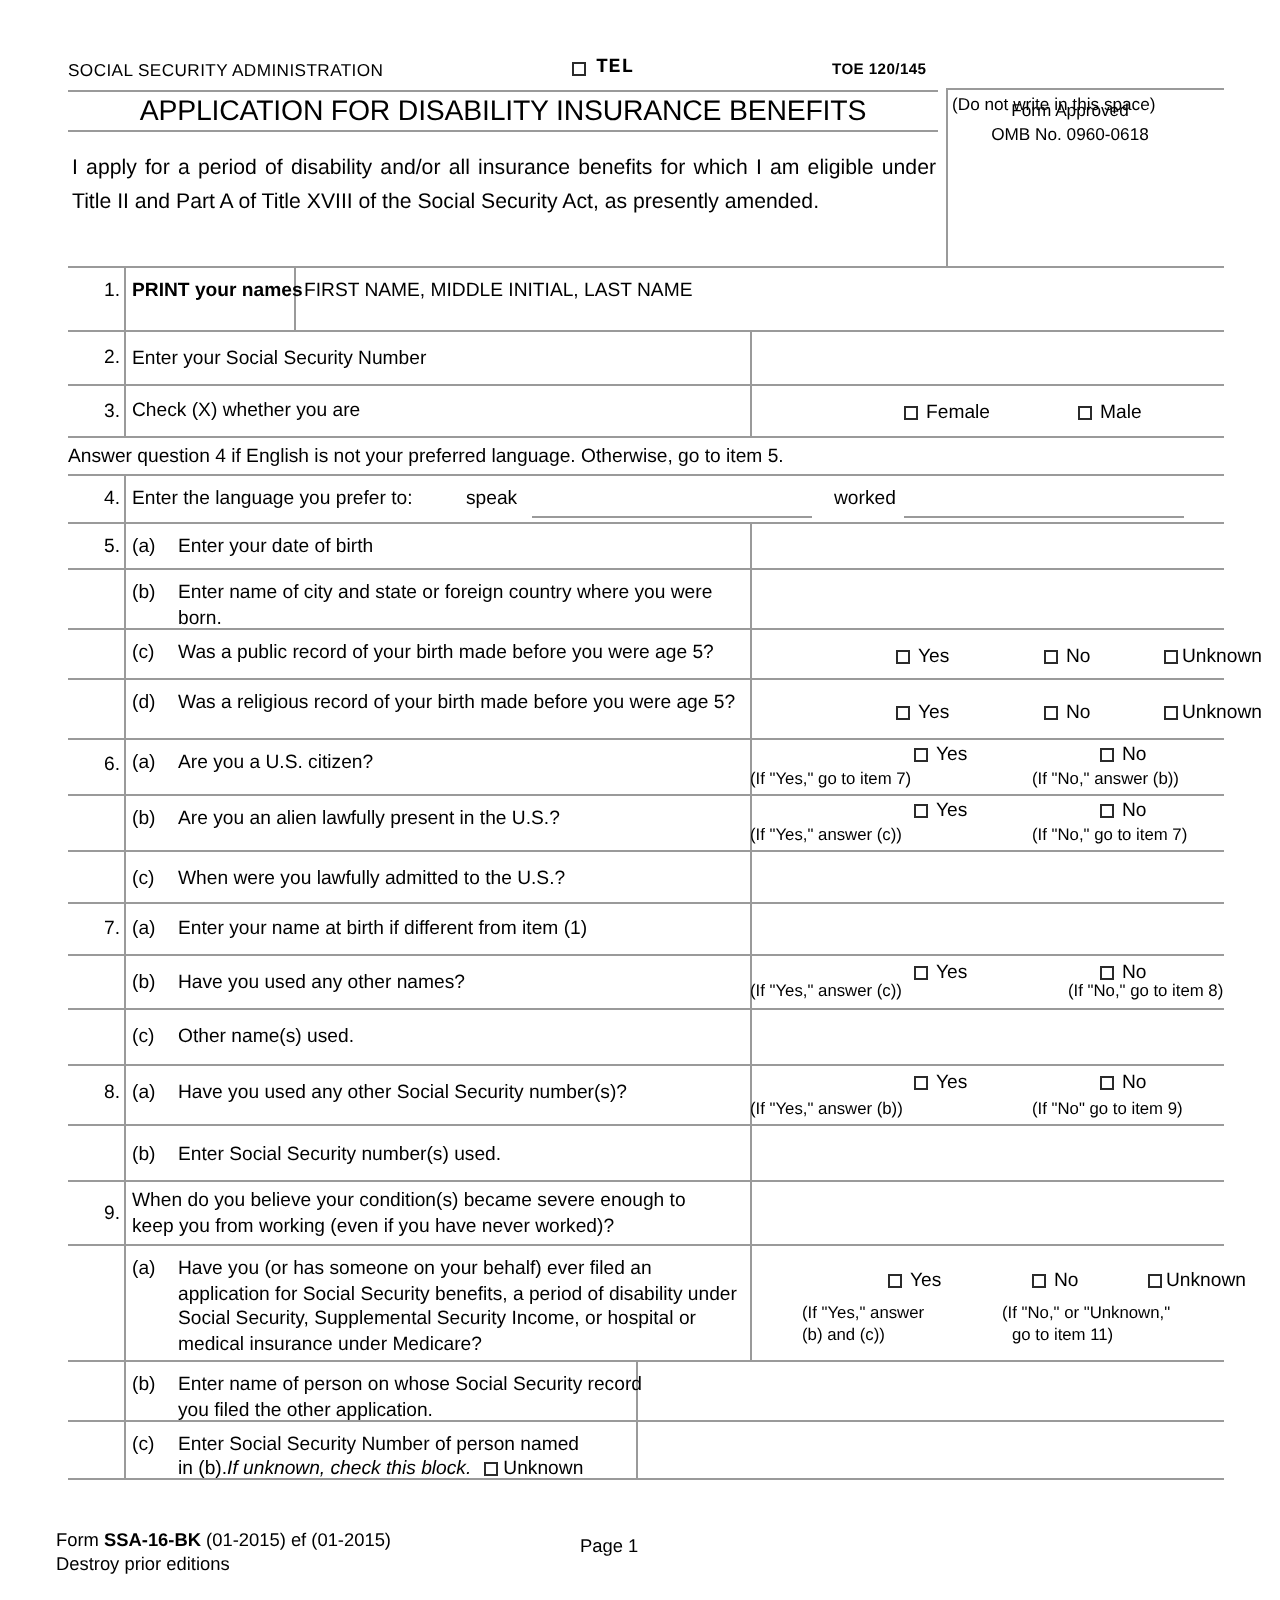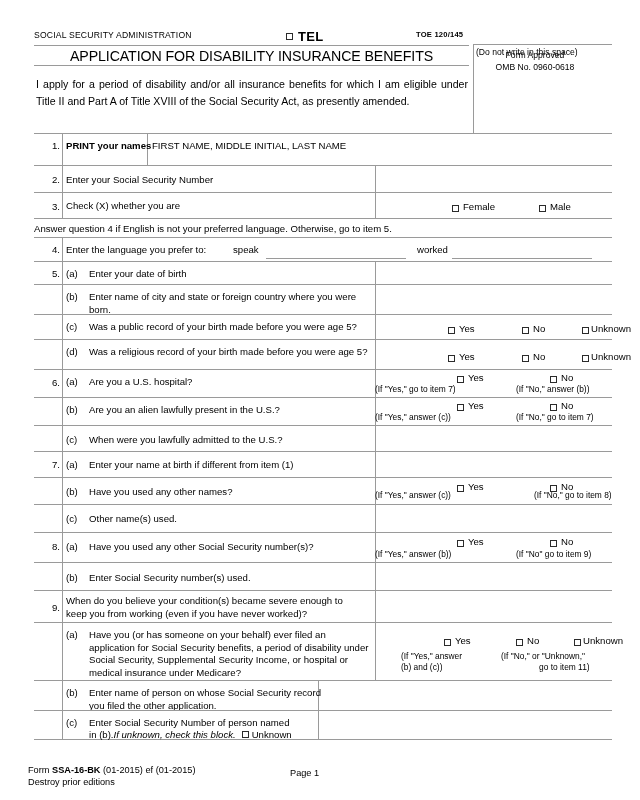--- a/index.html
+++ b/index.html
@@ -51,23 +51,24 @@
   .chk {
     display: inline-block;
     width: 7px;
     height: 7px;
     border: 1px solid #2b2b2b;
     background: #fff;
     box-sizing: border-box;
     vertical-align: middle;
   }
   .hdr-tel-label {
-    font-size: 13px;
+    font-size: 10px;
     font-weight: bold;
     letter-spacing: 0.3px;
+    font-family: Liberation Mono, monospace;
   }
   .hdr-toe {
     position: absolute;
     left: 382px; top: 16px;
     font-size: 7.6px;
     font-weight: bold;
     letter-spacing: 0.2px;
   }
   .hdr-approved {
     position: absolute;
@@ -205,21 +206,21 @@
   .ans {
     position: absolute;
     left: 342px; top: 0;
     right: 0; bottom: 0;
   }
 
   
   .opt {
     position: absolute;
     display: flex;
-    align-items: flex-end;
+    align-items: center;
     gap: 4px;
     font-size: 9.6px;
     white-space: nowrap;
     padding-left: 28px;
   }
   .hint {
     position: absolute;
     font-size: 8.4px;
     line-height: 10.5px;
     white-space: nowrap;
@@ -394,21 +395,21 @@
           <span>Unknown</span>
         </div>
       </div>
     </div>
 
     <div class="row" style="height:28px;">
       <div class="vline-num"></div>
       <div class="vline-mid"></div>
       <div class="num" style="top:7px;">6.</div>
       <div class="lett">(a)</div>
-      <div class="qtext">Are you a U.S. hospital?</div>
+      <div class="qtext">Are you a U.S. citizen?</div>
       <div class="ans">
         <div class="opt" style="left:53px; top:2px;">
           <span class="chk"></span>
           <span>Yes</span>
         </div>
         <div class="opt" style="left:146px; top:2px;">
           <span class="chk"></span>
           <span>No</span>
         </div>
         <div class="hint" style="left:-1px; top:14px;">(If "Yes," go to item 7)</div>
@@ -529,21 +530,21 @@
           <span class="chk"></span>
           <span>No</span>
         </div>
         <div class="opt" style="left:170px; top:12px; gap:2px;">
           <span class="chk"></span>
           <span>Unknown</span>
         </div>
         <div class="hint" style="left:25px; top:28px;">(If "Yes," answer</div>
         <div class="hint" style="left:25px; top:39px;">(b) and (c))</div>
         <div class="hint" style="left:125px; top:28px;">(If "No," or "Unknown,"</div>
-        <div class="hint" style="left:130px; top:39px;margin-left:33px;">go to item 11)</div>
+        <div class="hint" style="left:130px; top:39px;">go to item 11)</div>
       </div>
     </div>
 
     <div class="row" style="height:30px;">
       <div class="vline-num"></div>
       <div class="vline-mid-short"></div>
       <div class="lett">(b)</div>
       <div class="qtext" style="width:235px;">Enter name of person on whose Social Security record you filed the other application.</div>
       <div class="ans" style="left:285px;"></div>
     </div>

